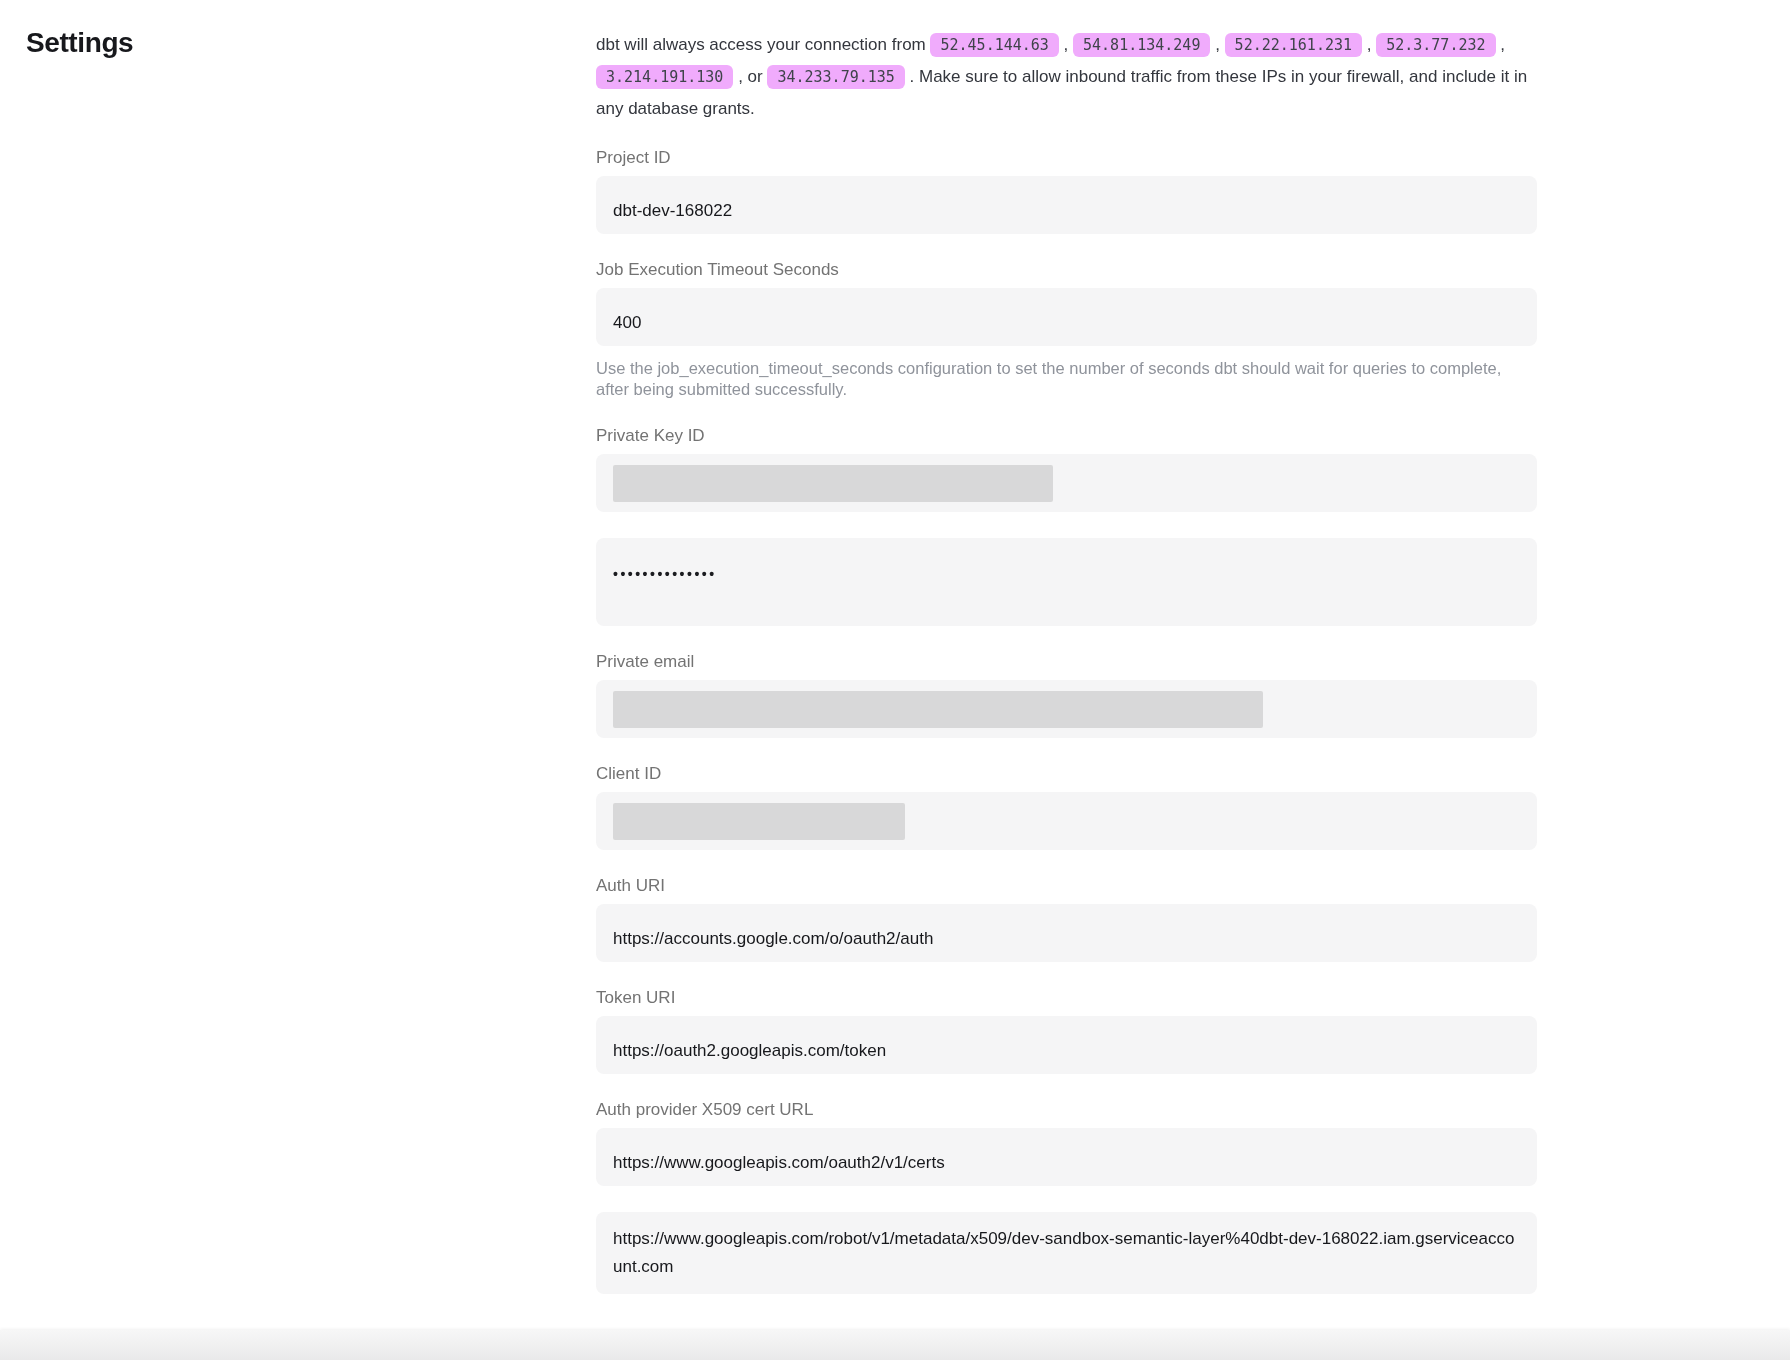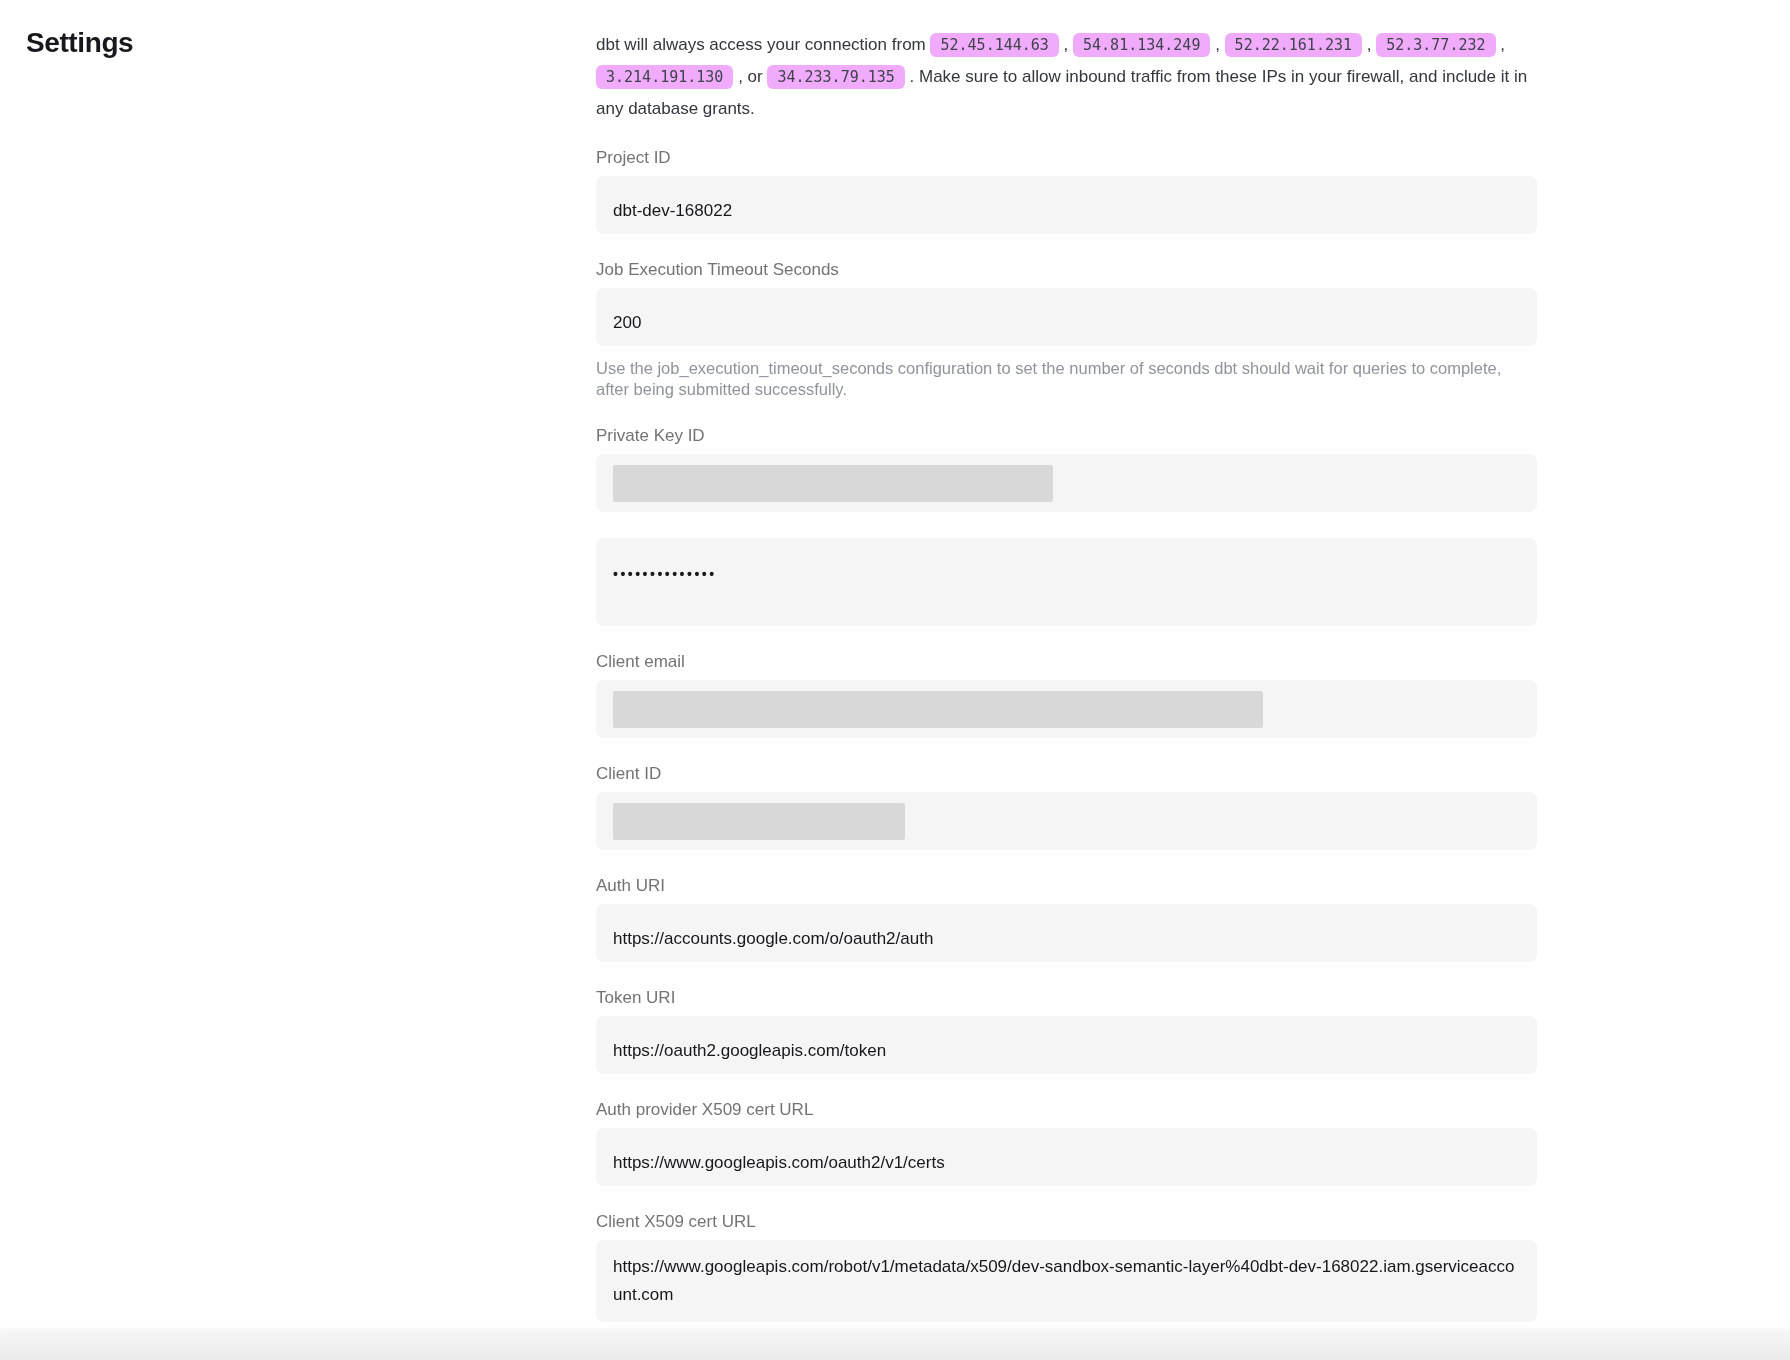--- a/index.html
+++ b/index.html
@@ -134,21 +134,21 @@
     <label class="field-label">Project ID</label>
     <div class="input-box">
       <span class="input-value">dbt-dev-168022</span>
     </div>
 
   </div>
 
   <div class="field field-job-execution-timeout-seconds">
     <label class="field-label">Job Execution Timeout Seconds</label>
     <div class="input-box">
-      <span class="input-value">200</span>
+      <span class="input-value">400</span>
     </div>
     <p class="help">Use the job_execution_timeout_seconds configuration to set the number of seconds dbt should wait for queries to complete, after being submitted successfully.</p>
   </div>
 
   <div class="field field-private-key-id">
     <label class="field-label">Private Key ID</label>
     <div class="input-box">
 
     <div class="redacted" style="width: 440px;"></div>
         </div>
@@ -156,21 +156,21 @@
   </div>
 
   <div class="field field-private-key">
     <div class="input-box input-box--tall">
       <span class="input-value">••••••••••••••</span>
     </div>
 
   </div>
 
   <div class="field field-client-email">
-    <label class="field-label">Client email</label>
+    <label class="field-label">Private email</label>
     <div class="input-box">
 
     <div class="redacted" style="width: 650px;"></div>
         </div>
 
   </div>
 
   <div class="field field-client-id">
     <label class="field-label">Client ID</label>
     <div class="input-box">
@@ -198,21 +198,20 @@
 
   <div class="field field-auth-provider-x509-cert-url">
     <label class="field-label">Auth provider X509 cert URL</label>
     <div class="input-box">
       <span class="input-value">https://www.googleapis.com/oauth2/v1/certs</span>
     </div>
 
   </div>
 
   <div class="field field-client-x509-cert-url">
-    <label class="field-label">Client X509 cert URL</label>
     <div class="input-box input-box--multiline">
       <span class="input-value">https://www.googleapis.com/robot/v1/metadata/x509/dev-sandbox-semantic-layer%40dbt-dev-168022.iam.gserviceaccount.com</span>
     </div>
 
   </div>
 </div>
 </main>
 
 <div class="bottom-bar"></div>
 

